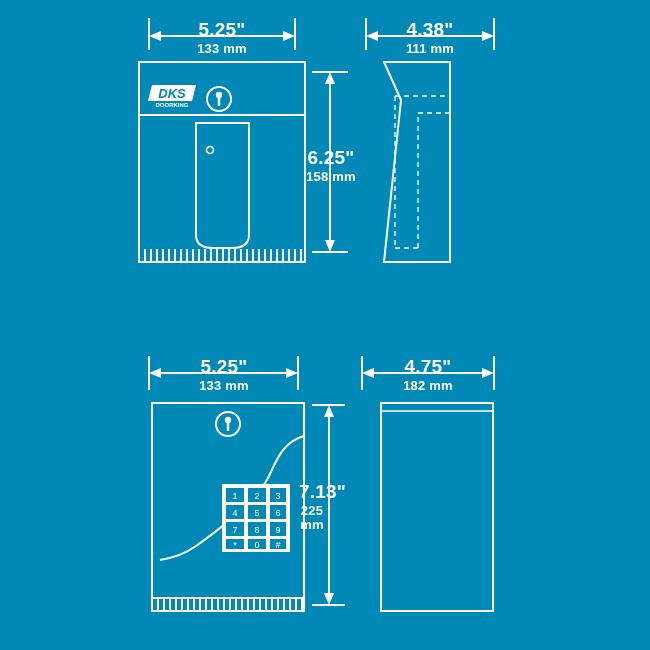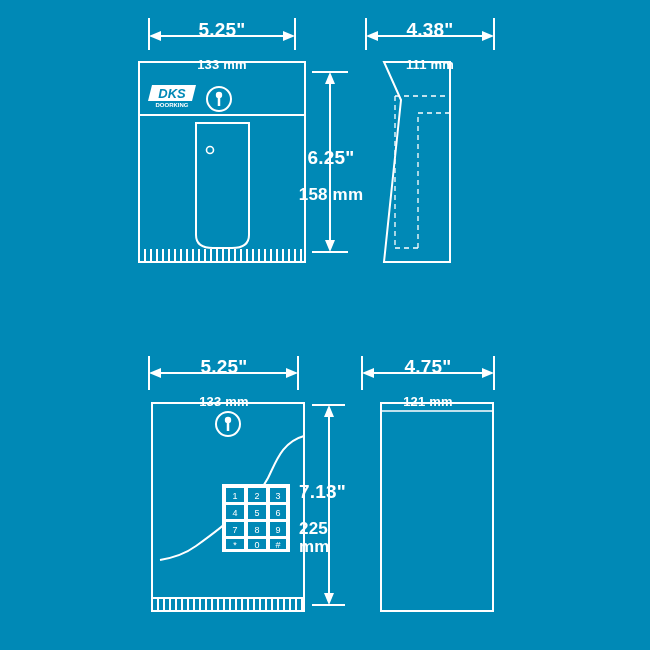--- a/index.html
+++ b/index.html
@@ -15,24 +15,24 @@
   
   .dimtext{
     position:absolute;
     color:#ffffff;
     text-align:center;
     line-height:1.05;
     font-weight:bold;
     letter-spacing:.2px;
   }
   .dim-in{font-size:19px;display:block;}
-  .dim-mm{font-size:13px;display:block;margin-top:18px;}
+  .dim-mm{font-size:13px;display:block;margin-top:2px;}
 
   .dimtext.vert .dim-in{font-size:19px;}
-  .dimtext.vert .dim-mm{font-size:17px;}
+  .dimtext.vert .dim-mm{font-size:13px;}
 
   
   svg.overlay{position:absolute;left:0;top:0;width:650px;height:650px;}
 </style>
 </head>
 <body>
 
 <div class="stage">
 
   <svg class="overlay" viewBox="0 0 650 650">
@@ -247,21 +247,21 @@
     <span class="dim-mm">158 mm</span>
   </div>
 
   <div class="dimtext" style="left:162px;top:357px;width:124px;">
     <span class="dim-in">5.25"</span>
     <span class="dim-mm">133 mm</span>
   </div>
 
   <div class="dimtext" style="left:368px;top:357px;width:120px;">
     <span class="dim-in">4.75"</span>
-    <span class="dim-mm">121 mm</span>
+    <span class="dim-mm">182 mm</span>
   </div>
 
   <div class="dimtext vert" style="left:299px;top:482px;width:26px;">
     <span class="dim-in">7.13"</span>
     <span class="dim-mm">225 mm</span>
   </div>
 
 </div>
 
 </body></html>

